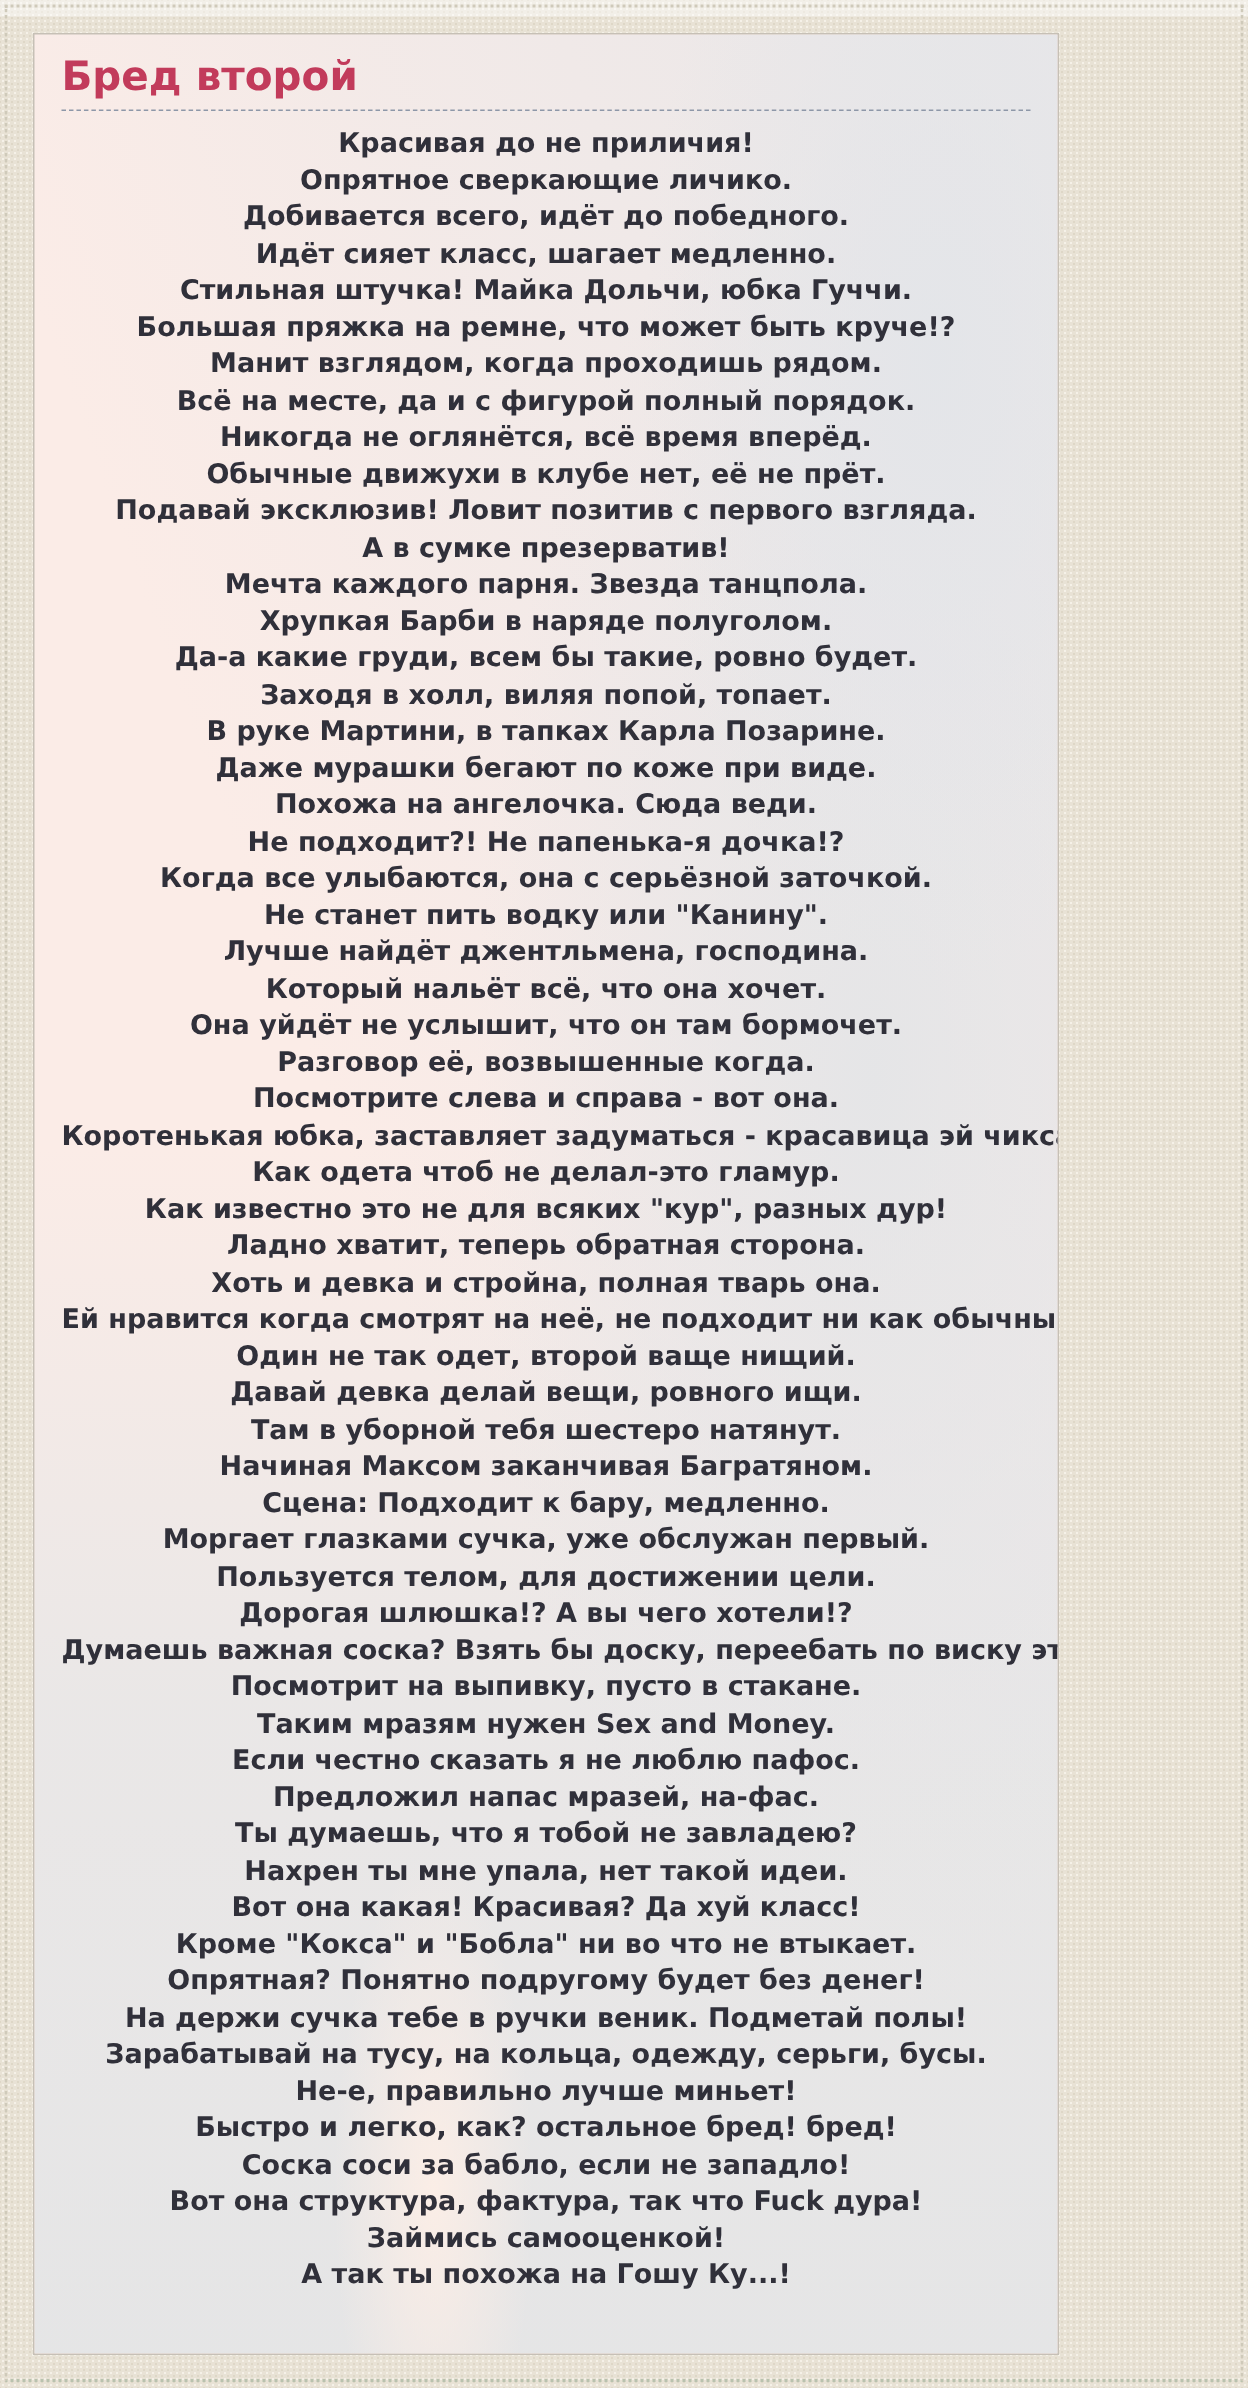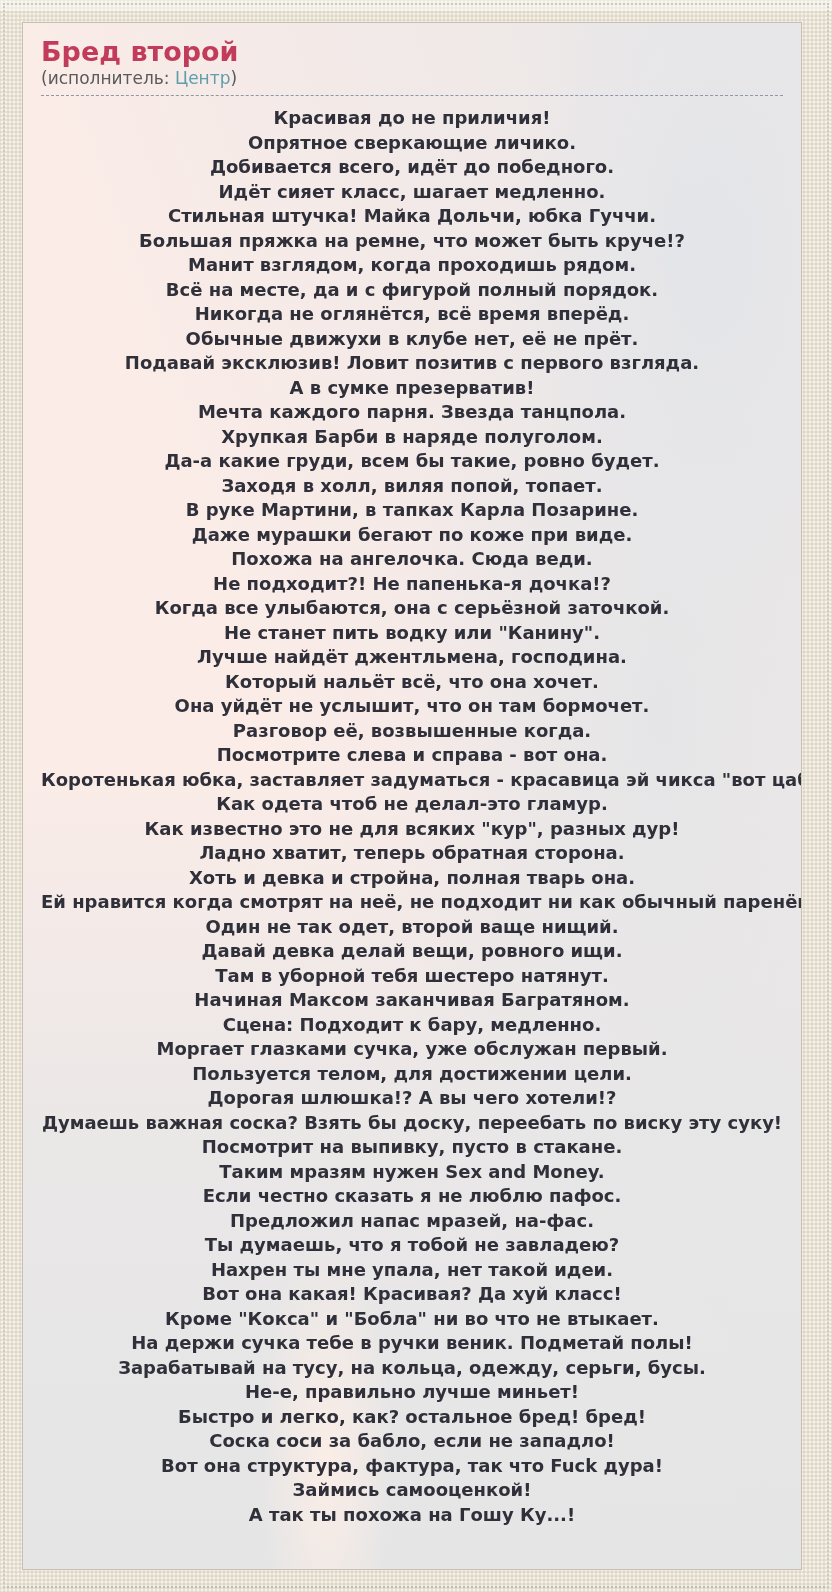--- a/index.html
+++ b/index.html
@@ -27,21 +27,21 @@
   .top-highlight {
     position: absolute;
     left: 0; top: 0; right: 0; height: 11px;
     background: rgba(255,255,255,0.45);
     pointer-events: none;
     z-index: 4;
   }
   .card {
     position: absolute;
     left: 22px; top: 22px;
-    width: 780px;
+    width: 684px;
     height: 1548px;
     box-sizing: border-box;
     background: #fbece7;
     border: 1px solid #c6c0b6;
     overflow: hidden;
   }
   
   .card-watermark {
     position: absolute;
     inset: 0;
@@ -96,21 +96,20 @@
 <body>
 
 <div class="top-highlight"></div>
 <div class="stitch-frame"></div>
 
 <div class="card">
   <div class="card-watermark"></div>
   <div class="card-inner">
     <div class="song-header">
       <h1 class="song-title">Бред второй</h1>
-      <div class="performer-line"><span>(исполнитель: </span><a class="performer-link">Центр</a><span>)</span></div>
     </div>
     <div class="lyrics">
         <div class="lyric-line">Красивая до не приличия!</div>
         <div class="lyric-line">Опрятное сверкающие личико.</div>
         <div class="lyric-line">Добивается всего, идёт до победного.</div>
         <div class="lyric-line">Идёт сияет класс, шагает медленно.</div>
         <div class="lyric-line">Стильная штучка! Майка Дольчи, юбка Гуччи.</div>
         <div class="lyric-line">Большая пряжка на ремне, что может быть круче!?</div>
         <div class="lyric-line">Манит взглядом, когда проходишь рядом.</div>
         <div class="lyric-line">Всё на месте, да и с фигурой полный порядок.</div>
@@ -149,20 +148,21 @@
         <div class="lyric-line">Дорогая шлюшка!? А вы чего хотели!?</div>
         <div class="lyric-line">Думаешь важная соска? Взять бы доску, переебать по виску эту суку!</div>
         <div class="lyric-line">Посмотрит на выпивку, пусто в стакане.</div>
         <div class="lyric-line">Таким мразям нужен Sex and Money.</div>
         <div class="lyric-line">Если честно сказать я не люблю пафос.</div>
         <div class="lyric-line">Предложил напас мразей, на-фас.</div>
         <div class="lyric-line">Ты думаешь, что я тобой не завладею?</div>
         <div class="lyric-line">Нахрен ты мне упала, нет такой идеи.</div>
         <div class="lyric-line">Вот она какая! Красивая? Да хуй класс!</div>
         <div class="lyric-line">Кроме "Кокса" и "Бобла" ни во что не втыкает.</div>
+        <div class="lyric-line">Опрятная? Понятно подругому будет без денег!</div>
         <div class="lyric-line">На держи сучка тебе в ручки веник. Подметай полы!</div>
         <div class="lyric-line">Зарабатывай на тусу, на кольца, одежду, серьги, бусы.</div>
         <div class="lyric-line">Не-е, правильно лучше миньет!</div>
         <div class="lyric-line">Быстро и легко, как? остальное бред! бред!</div>
         <div class="lyric-line">Соска соси за бабло, если не западло!</div>
         <div class="lyric-line">Вот она структура, фактура, так что Fuck дура!</div>
         <div class="lyric-line">Займись самооценкой!</div>
         <div class="lyric-line">А так ты похожа на Гошу Ку...!</div>
       </div>
   </div>

